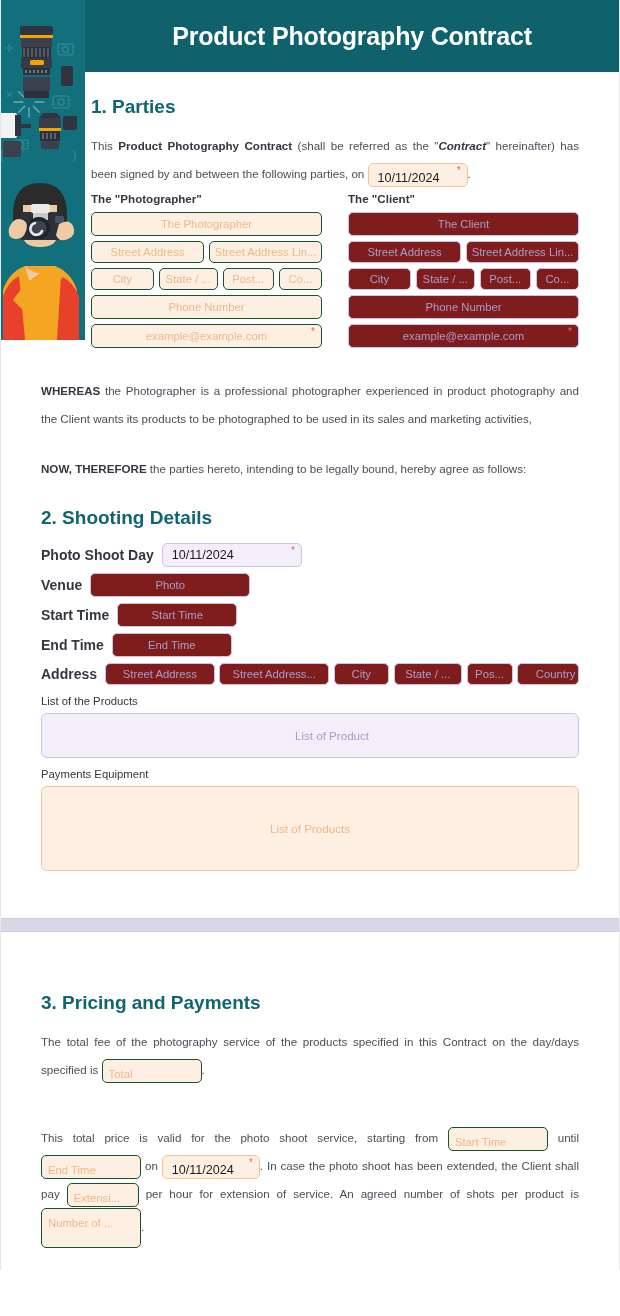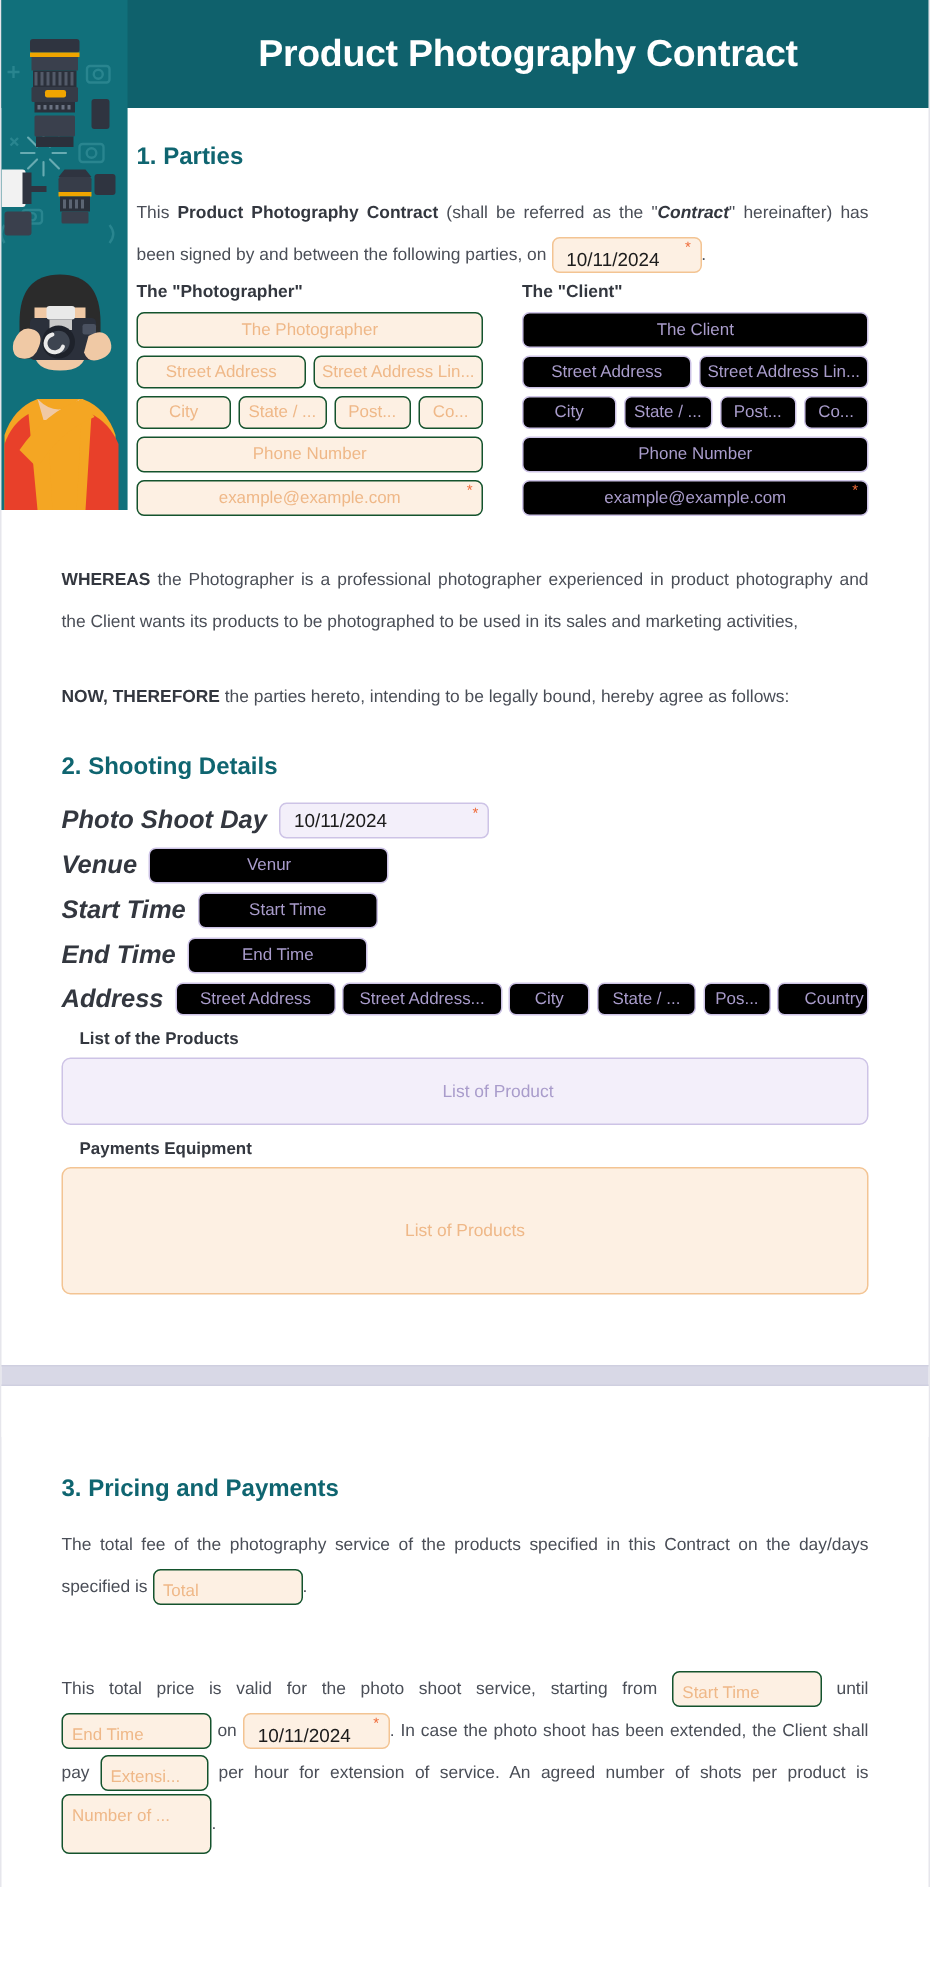--- a/index.html
+++ b/index.html
@@ -52,21 +52,21 @@
   
   .content {
     position: relative;
     padding: 0 40px 0 40px;
     z-index: 1;
   }
   .content-indent { padding-left: 90px; }
 
   h2.section-head {
     color: #0f6570;
-    font-size: 16px;
+    font-size: 19px;
     font-weight: bold;
     margin: 24px 0 14px 0;
   }
   p.body-text {
     color: #4a4e57;
     font-size: 11.6px;
     line-height: 28px;
     text-align: justify;
     margin: 0 0 4px 0;
   }
@@ -82,21 +82,21 @@
     justify-content: center;
     position: relative;
     border-radius: 5px;
     font-size: 11.3px;
     height: 22px;
     padding: 0 6px;
     vertical-align: middle;
     white-space: nowrap;
     overflow: hidden;
   }
-  .fld.purple { background:#000000; border:1px solid #cdc3e6; color:#a99ccb; }
+  .fld.purple { background:#7f1d1d; border:1px solid #cdc3e6; color:#a99ccb; }
   .fld.orange { background:#fdf0e3; border:1px solid #14532d; color:#efb888; }
   .fld.filled {
     background:#f3effa; border:1px solid #cdc3e6;
     color:#1c1c1c; font-size:12.6px; justify-content:flex-start; padding-left:9px;
   }
   .fld.filled.orange-filled {
     background:#fdf0e3; border:1px solid #f3c493; color:#1c1c1c;
   }
   .req {
     position:absolute; right:6px; top:2px;
@@ -114,26 +114,26 @@
   .f-half { flex:1 1 50%; }
   .f-city { flex:1.25 1 0; }
   .f-state { flex:1.15 1 0; }
   .f-post  { flex:0.95 1 0; }
   .f-coun  { flex:0.75 1 0; }
   .h24 { height:24px; }
 
   
   .sd-row { display:flex; align-items:center; margin-bottom:6px; }
   .sd-label {
-    font-size:17px; font-weight:bold; color:#33373f;
-    margin-right:8px; white-space:nowrap;font-style:italic;
+    font-size:14px; font-weight:bold; color:#33373f;
+    margin-right:8px; white-space:nowrap;
   }
   .blk-label {
-    font-size:11.3px; font-weight:bold; color:#33373f;
-    margin: 10px 0 6px 12px;
+    font-size:11.3px; font-weight:normal; color:#33373f;
+    margin: 10px 0 6px 0;
   }
   .area {
     display:flex; align-items:center; justify-content:center;
     border-radius:6px; width:100%;
     font-size:11.6px;
   }
   .area.purple { background:#f3effa; border:1px solid #cdc3e6; color:#a99ccb; height:45px;padding-left:44px; }
   .area.orange { background:#fdf0e3; border:1px solid #f3c493; color:#efb888; height:85px; }
 
   
@@ -340,21 +340,21 @@
     <div class="sd-row">
       <span class="sd-label">Photo Shoot Day</span>
       <span class="fld filled" style="width:140px;height:24px;">
         <span>10/11/2024</span>
         <span class="req">*</span>
       </span>
     </div>
 
     <div class="sd-row">
       <span class="sd-label">Venue</span>
-      <span class="fld purple" style="width:160px;height:24px;">Venur</span>
+      <span class="fld purple" style="width:160px;height:24px;">Photo</span>
     </div>
 
     <div class="sd-row">
       <span class="sd-label">Start Time</span>
       <span class="fld purple" style="width:120px;height:24px;">Start Time</span>
     </div>
 
     <div class="sd-row">
       <span class="sd-label">End Time</span>
       <span class="fld purple" style="width:120px;height:24px;">End Time</span>

